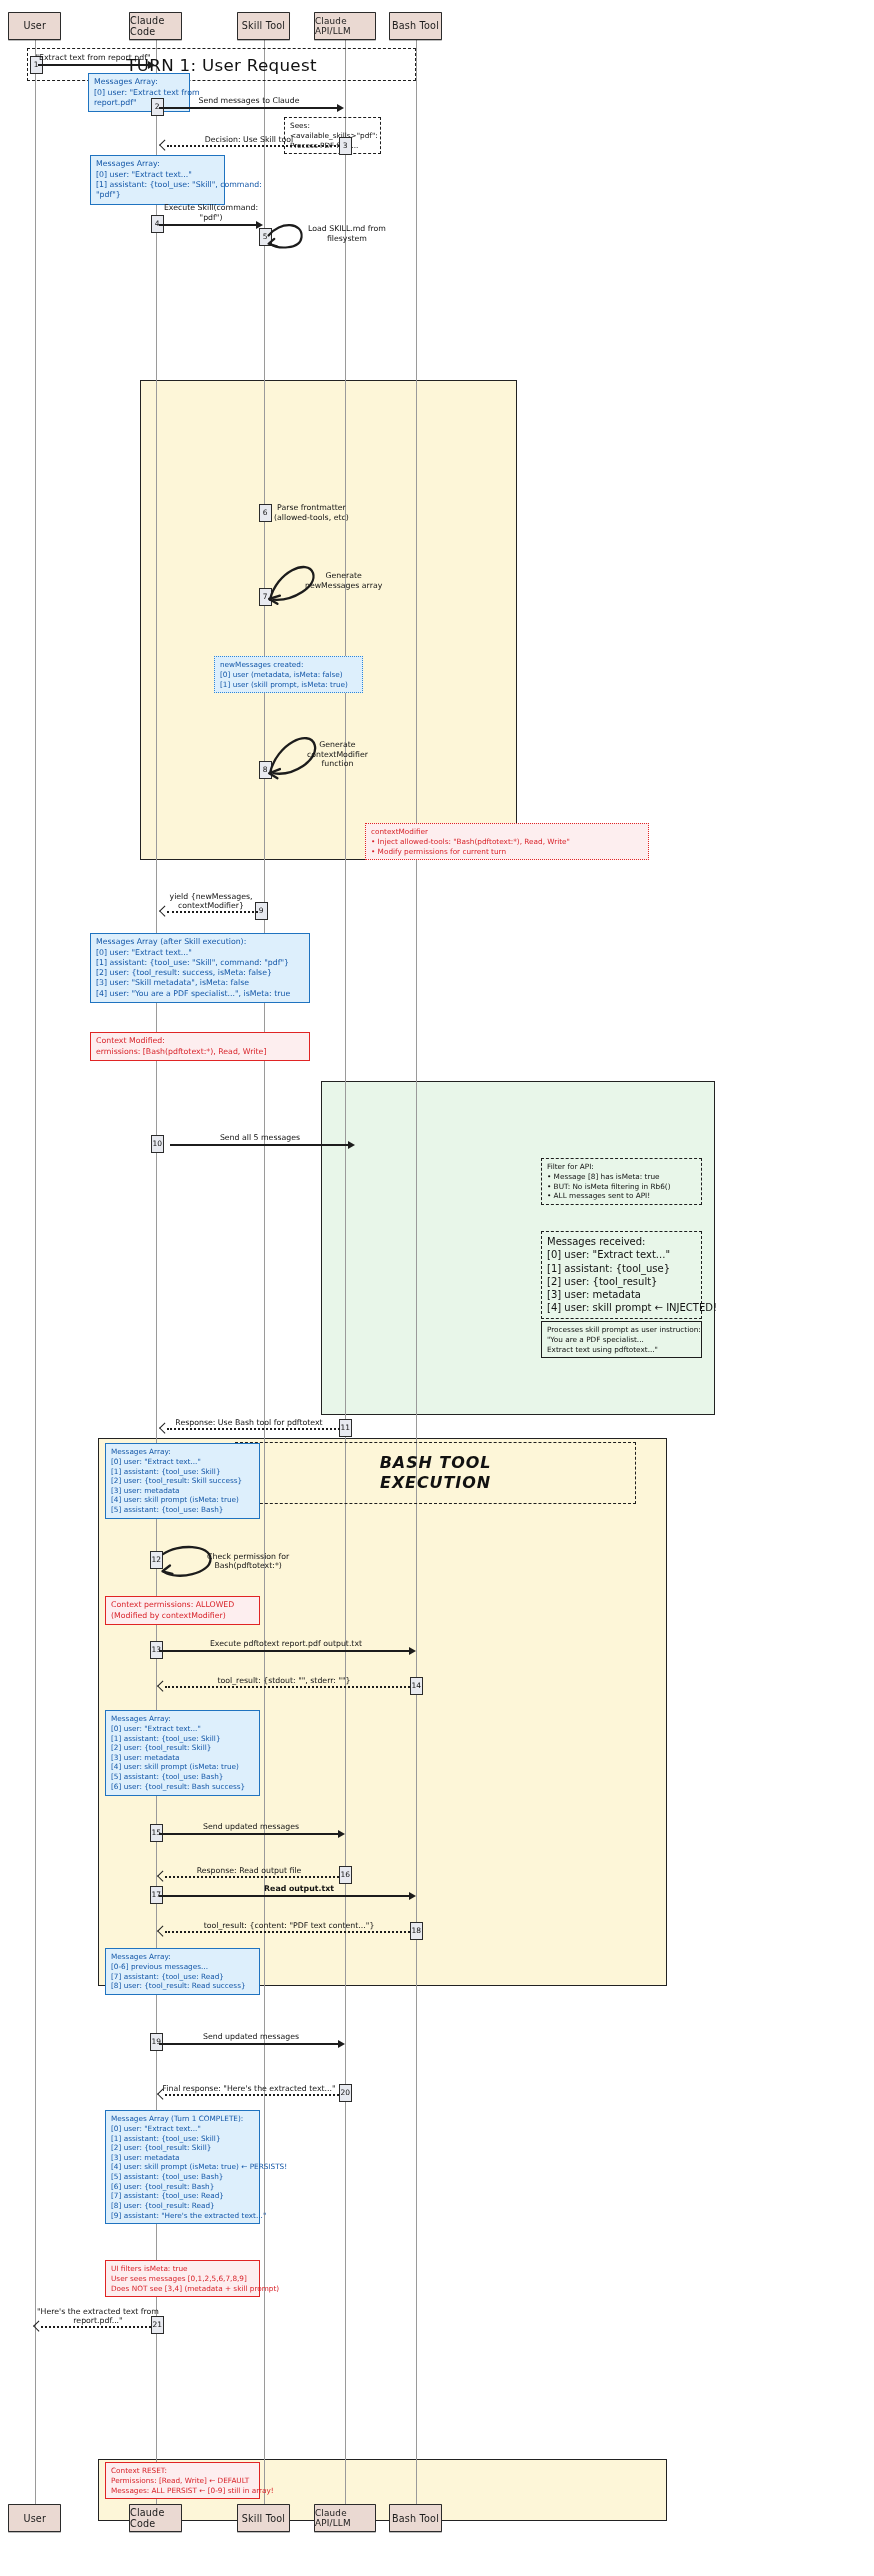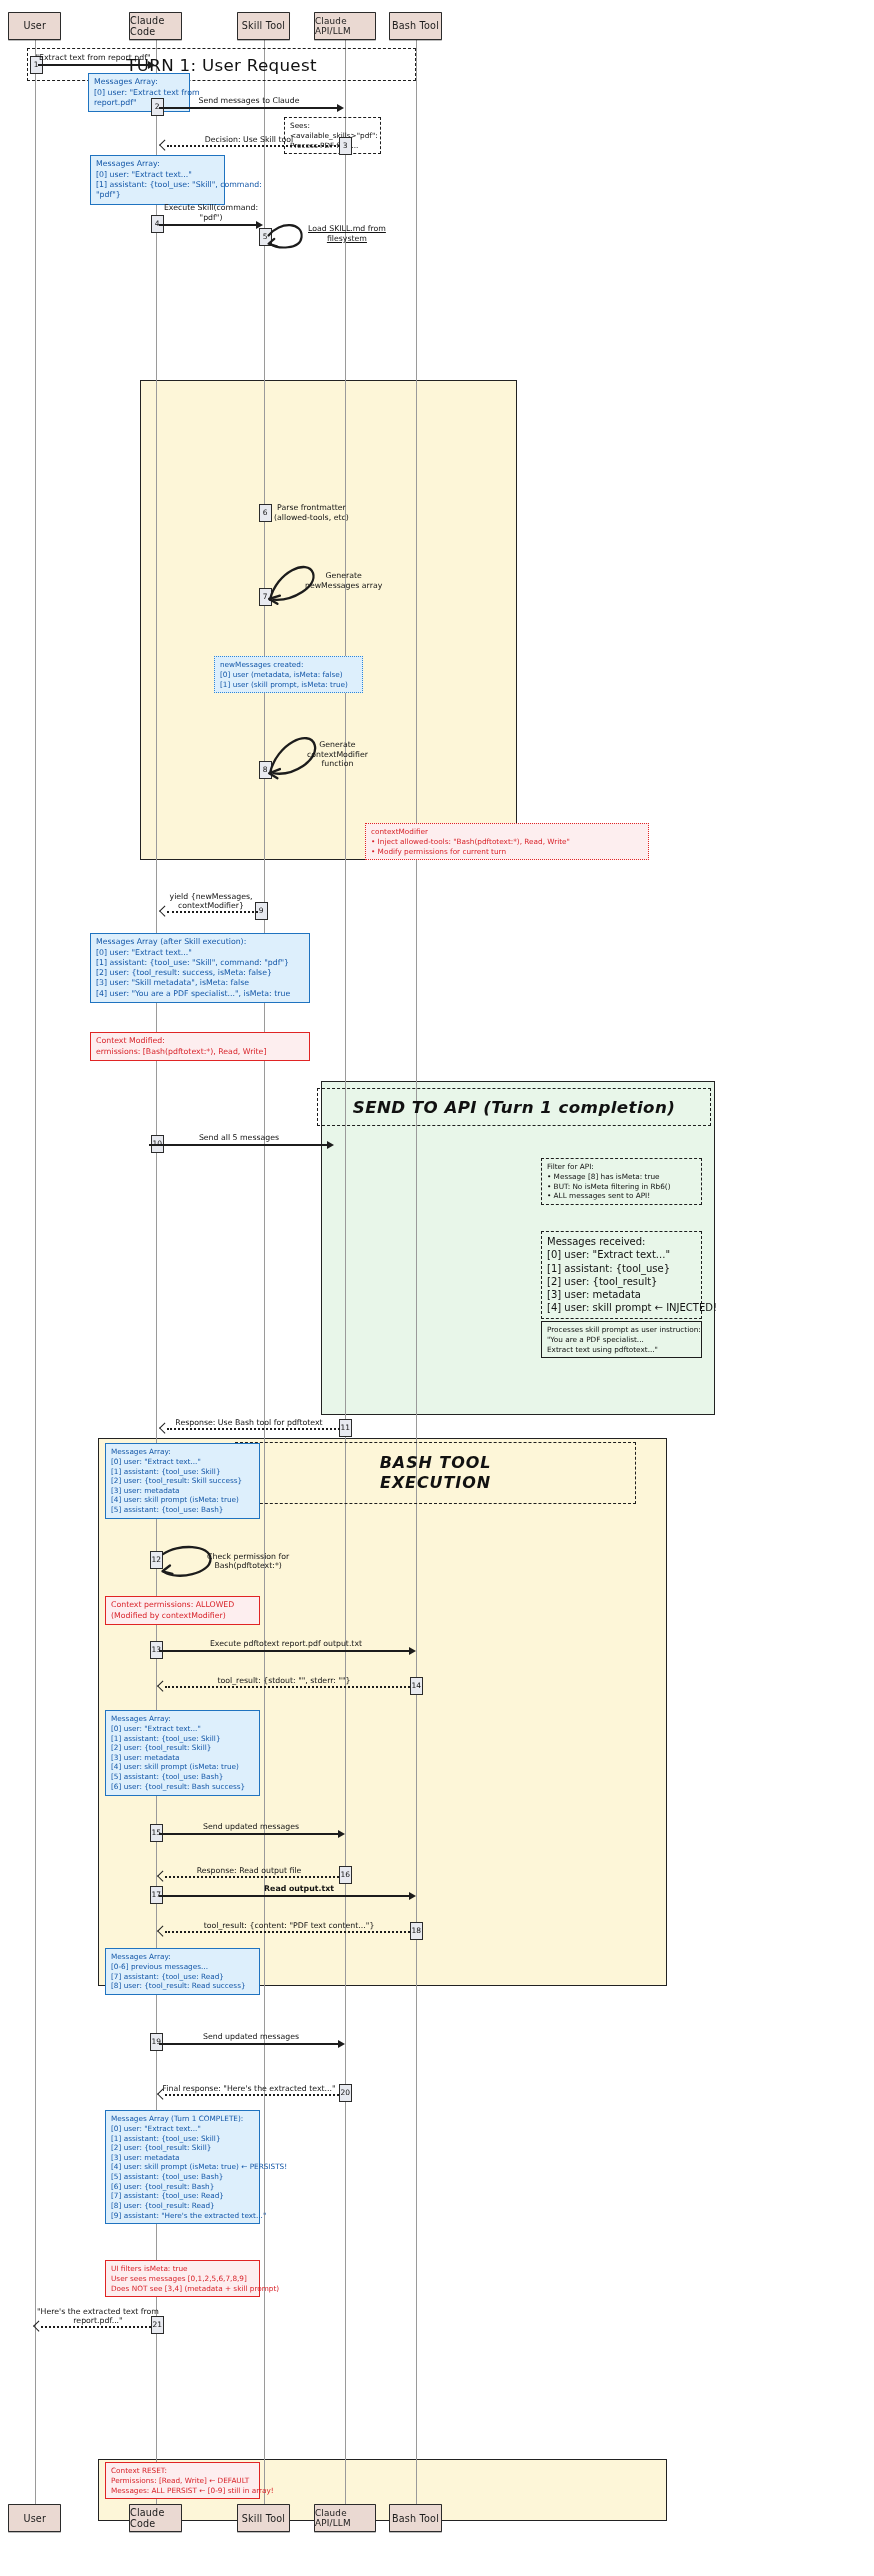--- a/index.html
+++ b/index.html
@@ -186,21 +186,21 @@
   </div>
 
   <div class="seqnum" style="left:259px; top:228px;">
     <span>5</span>
   </div>
   <div class="selfcall" style="left:265px; top:219px;">
     <svg width="50" height="38" viewBox="0 0 60 46">
       <path d="M4,20 C18,2 46,4 44,22 C42,38 14,36 6,30" fill="none" stroke="#1c1c1c" stroke-width="2.6" stroke-linecap="round"></path>
       <path d="M14,33 L4,30 L11,24" fill="none" stroke="#1c1c1c" stroke-width="2.6" stroke-linecap="round" stroke-linejoin="round"></path>
     </svg>
-    <div class="sclabel" style="left:43px; top:5px;text-decoration:underline;">Load SKILL.md from
+    <div class="sclabel" style="left:43px; top:5px;">Load SKILL.md from
 filesystem</div>
   </div>
 
   <div class="seqnum" style="left:259px; top:504px;">
     <span>6</span>
   </div>
   <div class="selfcall" style="left:274px; top:503px;">
     <div class="sclabel" style="left:0px; top:0px;">Parse frontmatter
 (allowed-tools, etc)</div>
   </div>
@@ -251,28 +251,25 @@
   <div class="note blue" style="left:90px; top:933px; width:220px;"><span>Messages Array (after Skill execution):
 [0] user: "Extract text..."
 [1] assistant: {tool_use: "Skill", command: "pdf"}
 [2] user: {tool_result: success, isMeta: false}
 [3] user: "Skill metadata", isMeta: false
 [4] user: "You are a PDF specialist...", isMeta: true</span></div>
 
   <div class="note red" style="left:90px; top:1032px; width:220px;"><span>Context Modified:
 ermissions: [Bash(pdftotext:*), Read, Write]</span></div>
 
-  <div class="banner api" style="left:317px; top:1088px; width:394px; height:38px;">
-    <span>SEND TO API (Turn 1 completion)</span>
-  </div>
 
   <div class="seqnum" style="left:151px; top:1135px;">
     <span>10</span>
   </div>
-  <div class="msg" style="left:149px; top:1144px; width:185px;">
+  <div class="msg" style="left:170px; top:1144px; width:185px;">
     <div class="line" style="width:178px;"></div>
     <div class="arrowhead r" style="left:178px; top:-3.3px;"></div>
     <div class="label" style="left:90px; top:-1.7px;">Send all 5 messages</div>
   </div>
 
   <div class="note plaindash" style="left:541px; top:1158px; width:161px; font-size:7.3px; background:#e8f6e9;"><span>Filter for API:
 • Message [8] has isMeta: true
 • BUT: No isMeta filtering in Rb6()
 • ALL messages sent to API!</span></div>
 

